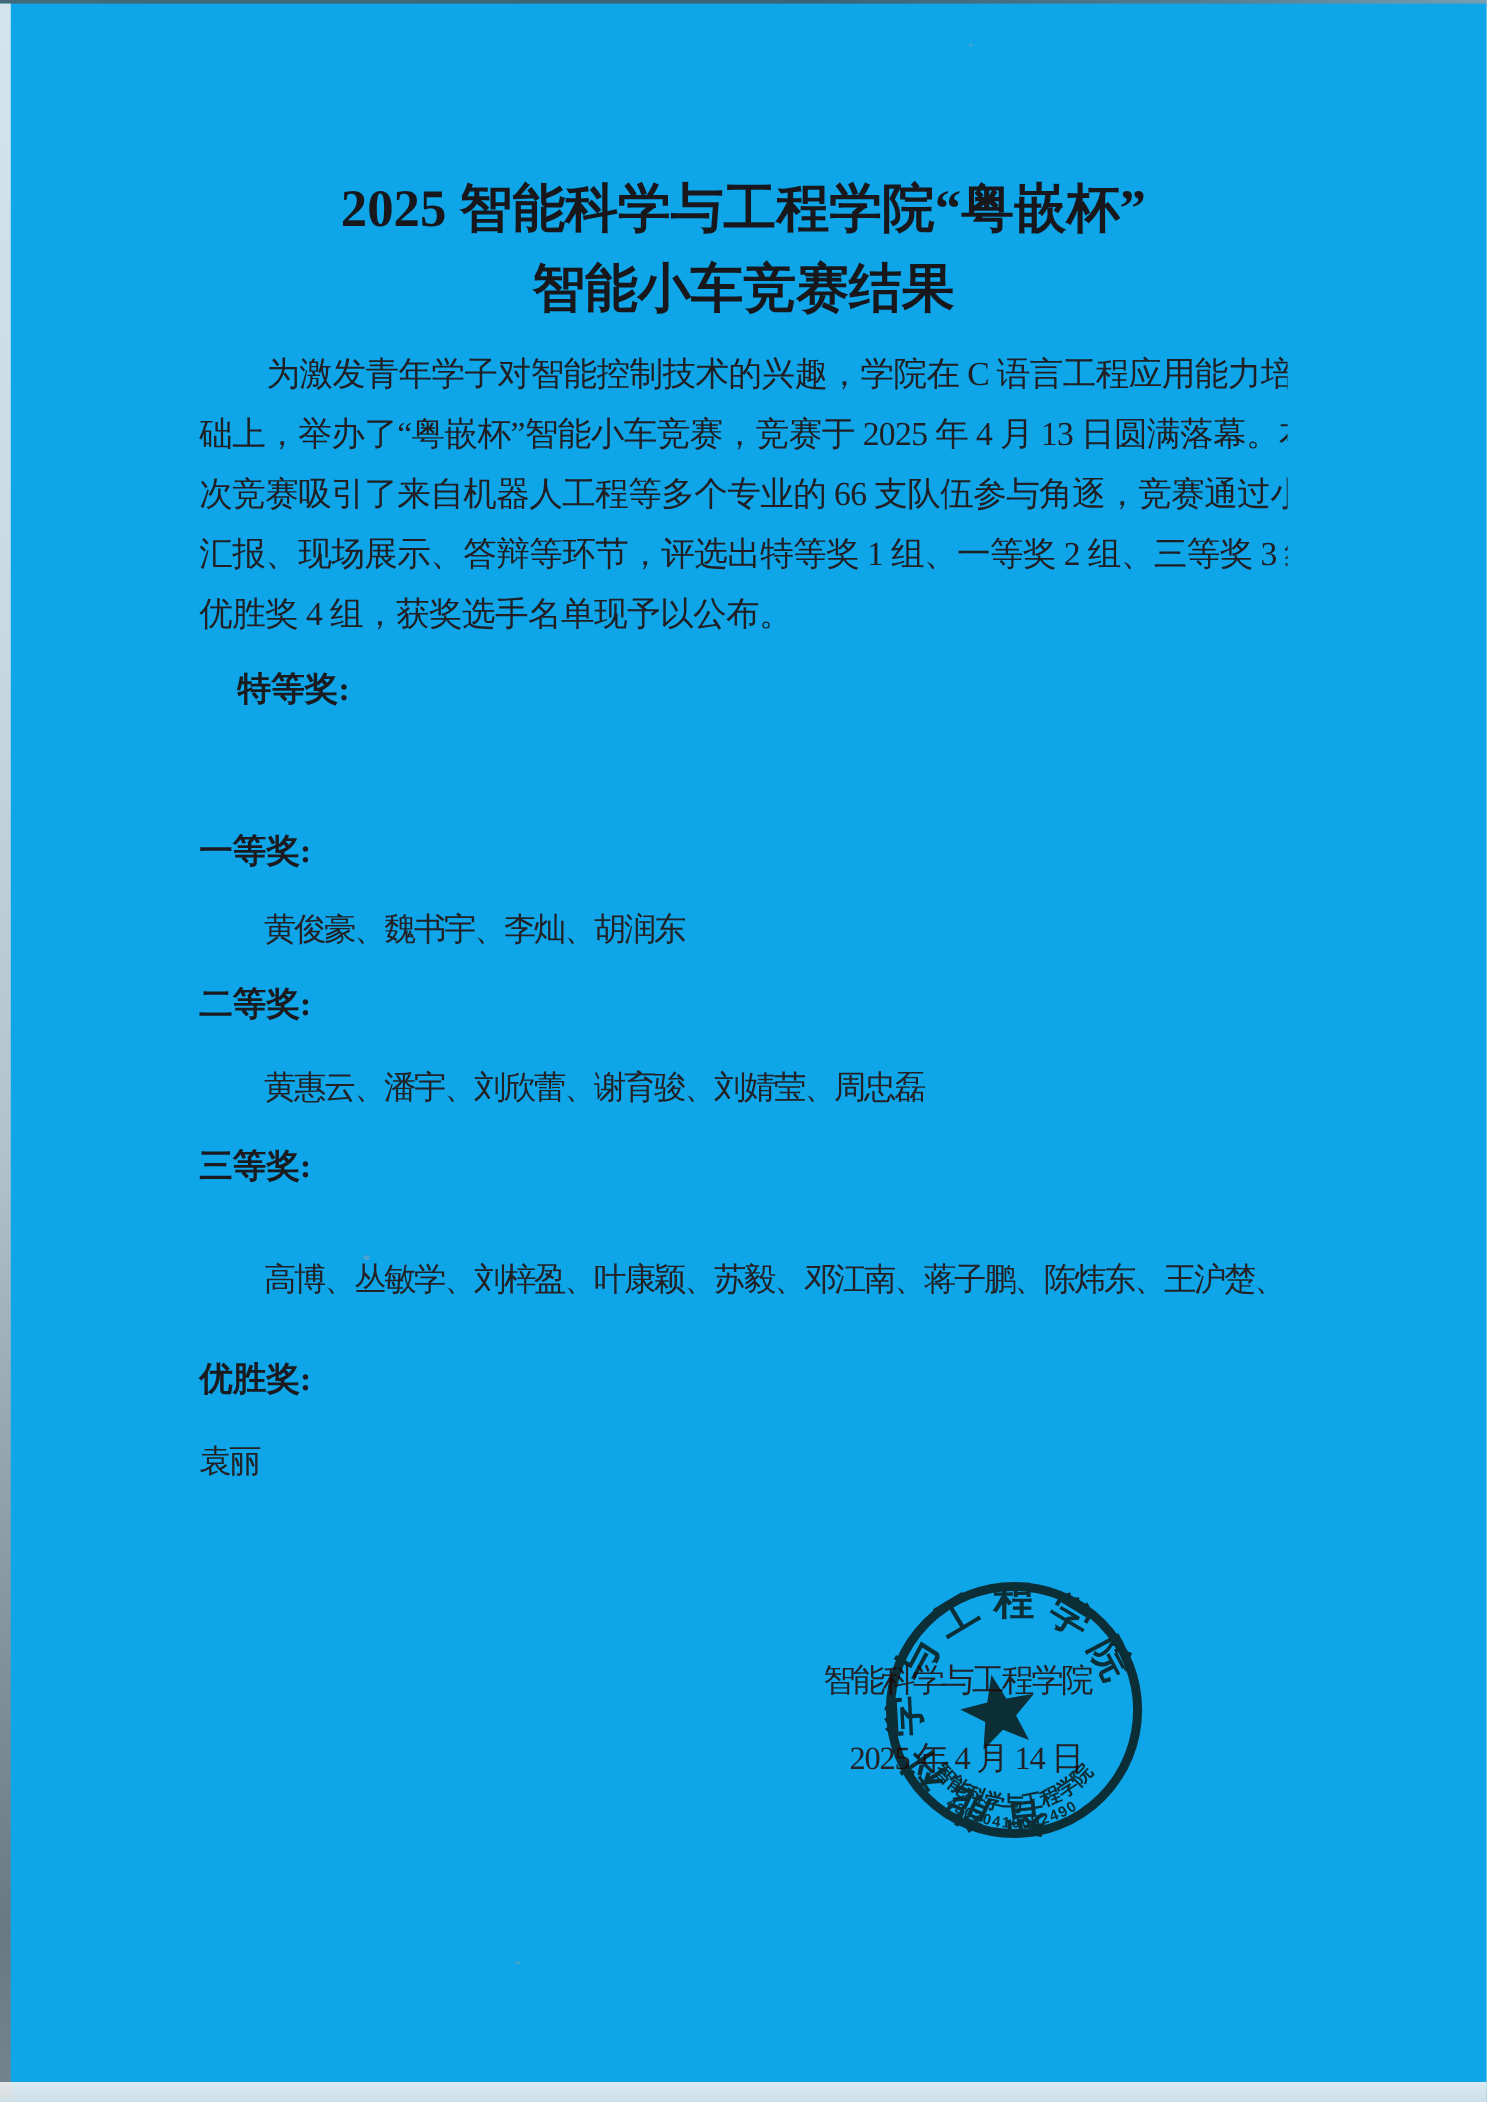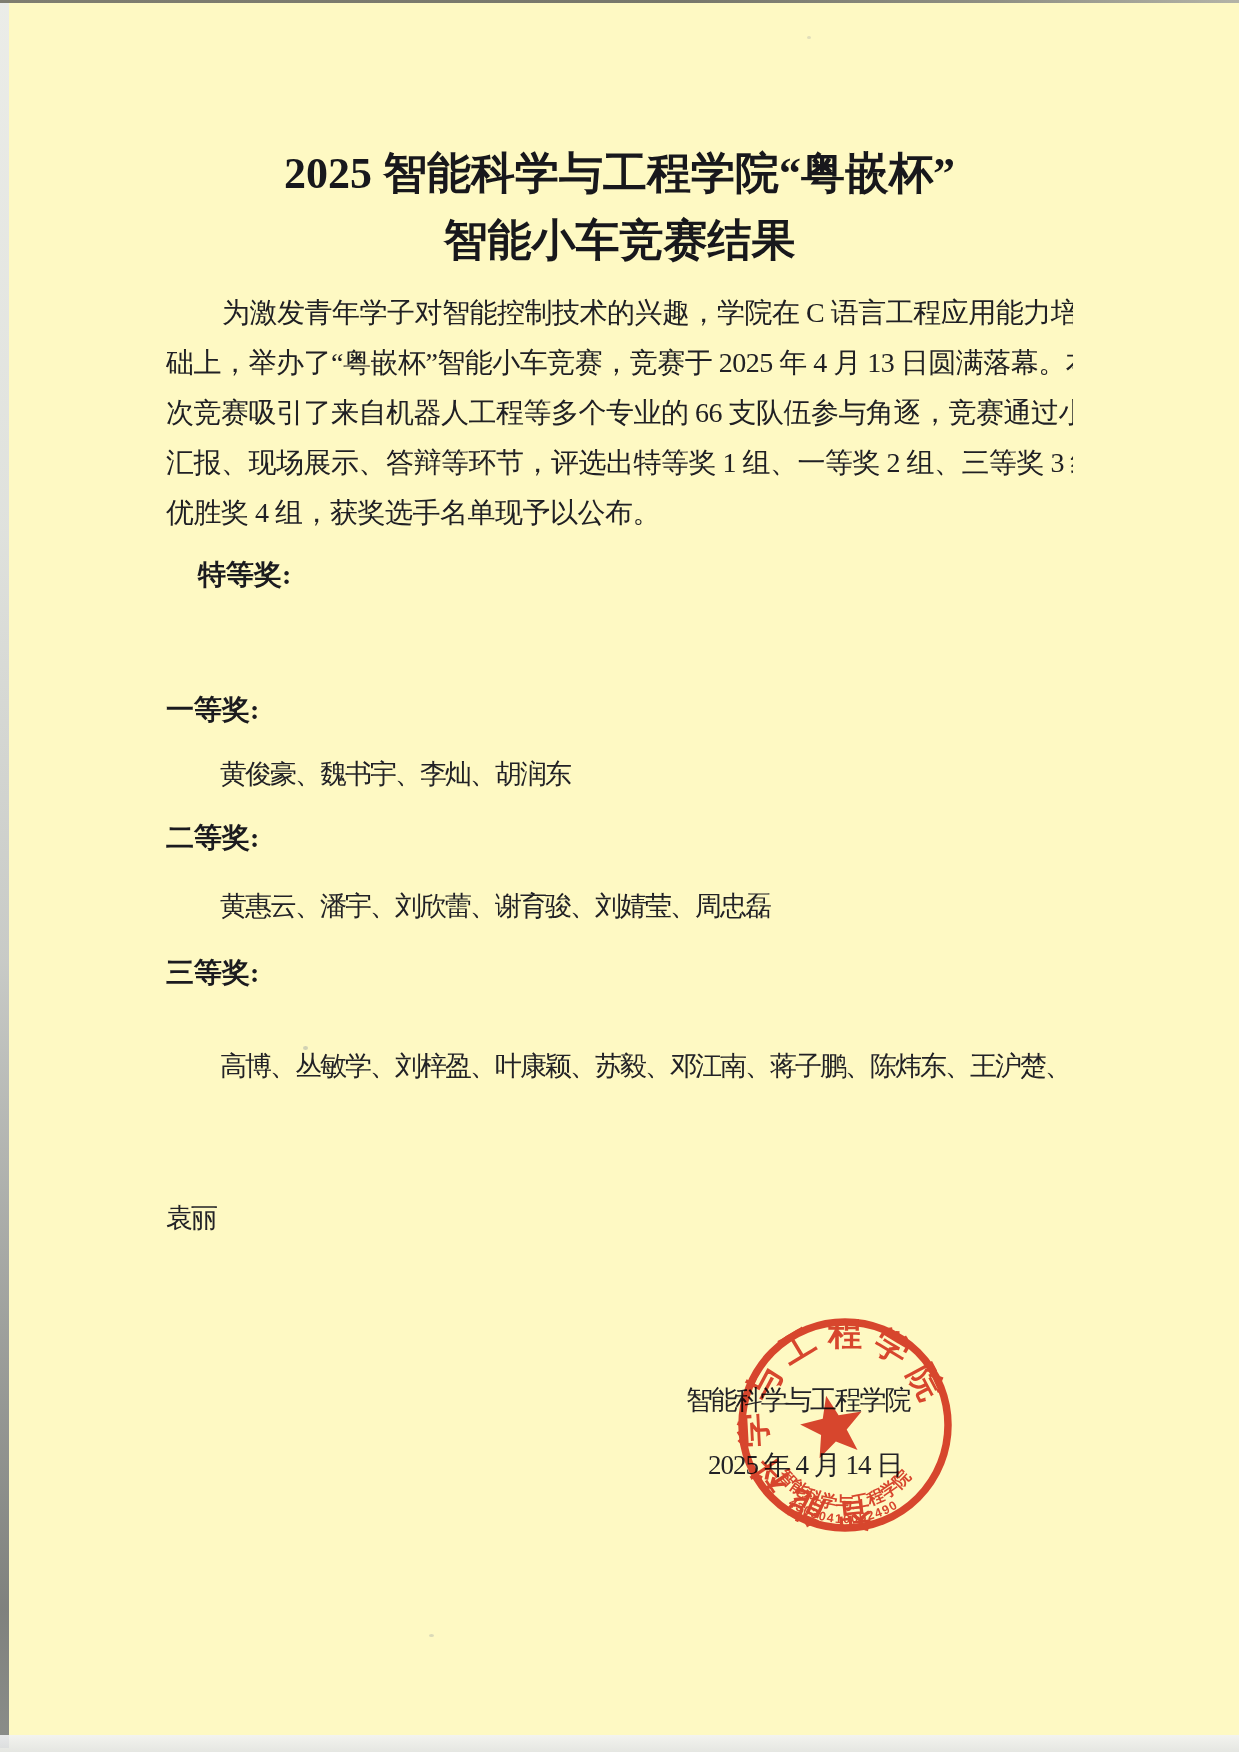--- a/index.html
+++ b/index.html
@@ -4,21 +4,21 @@
 <style>
   html,body{margin:0;padding:0;}
   body{
     width:1239px;height:1752px;
     background:#ffffff;
     position:relative;
     overflow:hidden;
     font-family:"Liberation Serif","DejaVu Serif",serif;
     color:#1e1e22;
   }
-  .page{position:absolute;inset:0;background:#fef9c3;}
+  .page{position:absolute;inset:0;background:#0ea5e9;}
   
   .edge-top{position:absolute;left:0;top:0;width:100%;height:3px;
     background:linear-gradient(to right,#555 0%,#4a4c4e 55%,#6a6c6e 80%,#9a9c9e 100%);
     opacity:.75;}
   .edge-left{position:absolute;left:0;top:3px;width:9px;height:1745px;
     background:linear-gradient(to bottom,#e9ebec 0%,#dcdfe0 30%,#c2c5c7 55%,#8f9294 78%,#717476 92%,#7e8183 100%);
     opacity:.9;}
   .edge-bottom{position:absolute;left:0;bottom:0;width:100%;height:17px;
     background:linear-gradient(to bottom,#f2f3f4,#e2e4e5);
     opacity:.9;}
@@ -96,20 +96,21 @@
   <div class="abs award-heading" style="top:818px;">二等奖:</div>
   <div class="abs names-block" style="top:881px;">
     <div class="names-line indent">黄惠云、潘宇、刘欣蕾、谢育骏、刘婧莹、周忠磊</div>
   </div>
 
   <div class="abs award-heading" style="top:953px;">三等奖:</div>
   <div class="abs names-block" style="top:1041px;">
     <div class="names-line indent">高博、丛敏学、刘梓盈、叶康颖、苏毅、邓江南、蒋子鹏、陈炜东、王沪楚、</div>
   </div>
 
+  <div class="abs award-heading" style="top:1130px;">优胜奖:</div>
   <div class="abs names-block" style="top:1193px;">
     <div class="names-line">袁丽</div>
   </div>
 
   <div class="abs signature" style="top:1382px;left:686px;">智能科学与工程学院</div>
   <div class="abs docdate" style="top:1447px;left:708px;">2025 年 4 月 14 日</div>
 
   <div class="abs seal-wrap">
     <svg width="228" height="228" viewBox="-114 -114 228 228">
       <g fill="#d5392c" stroke="none">

